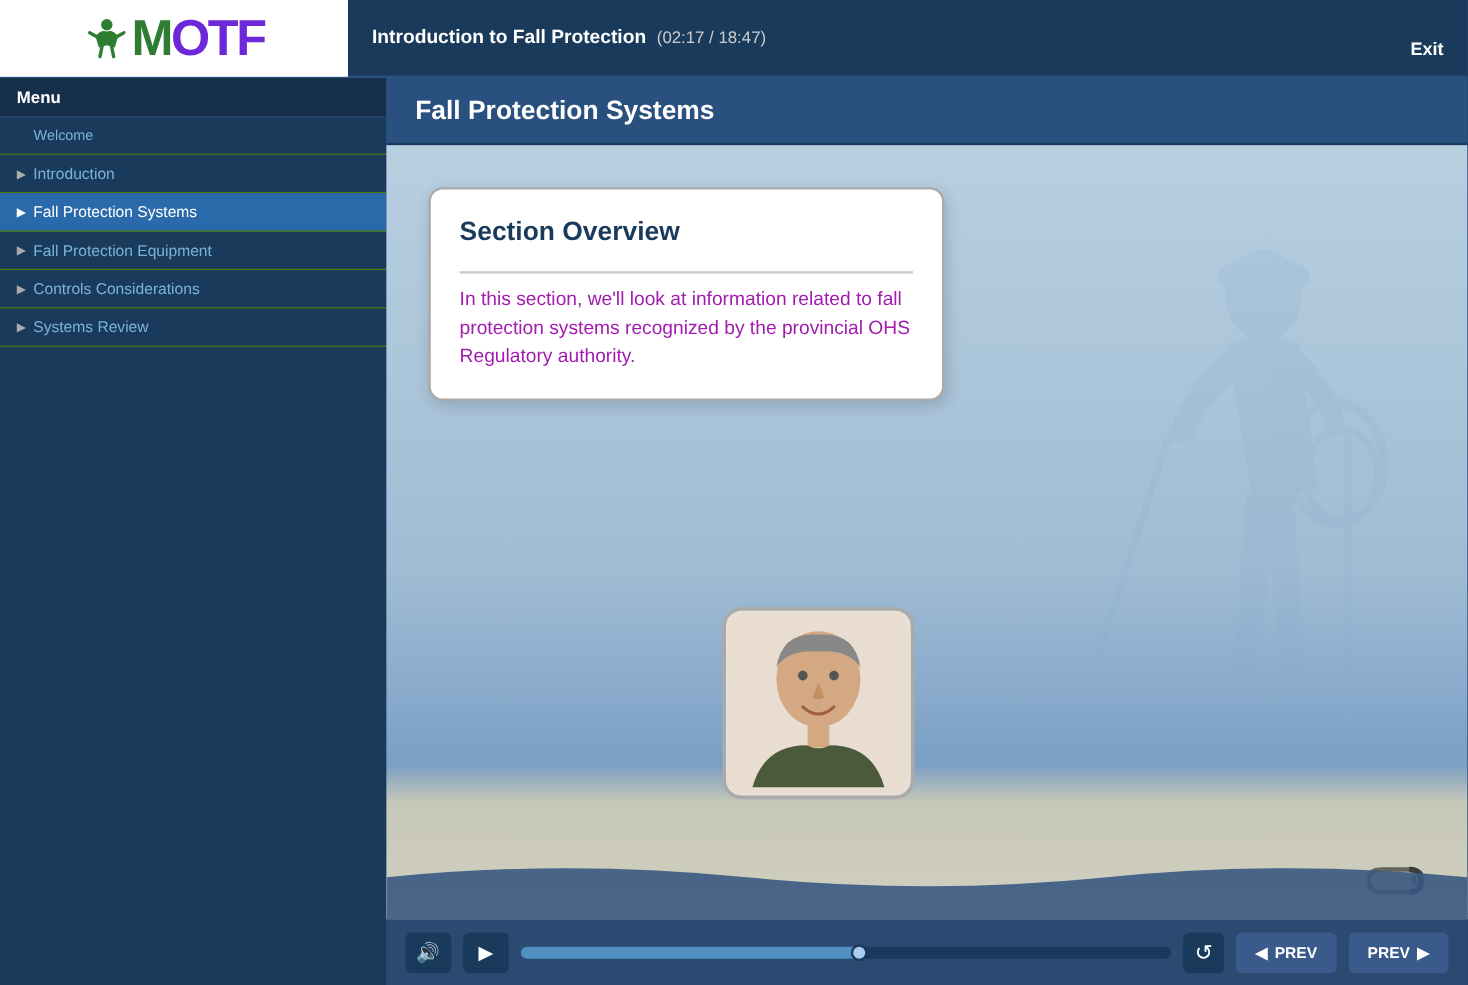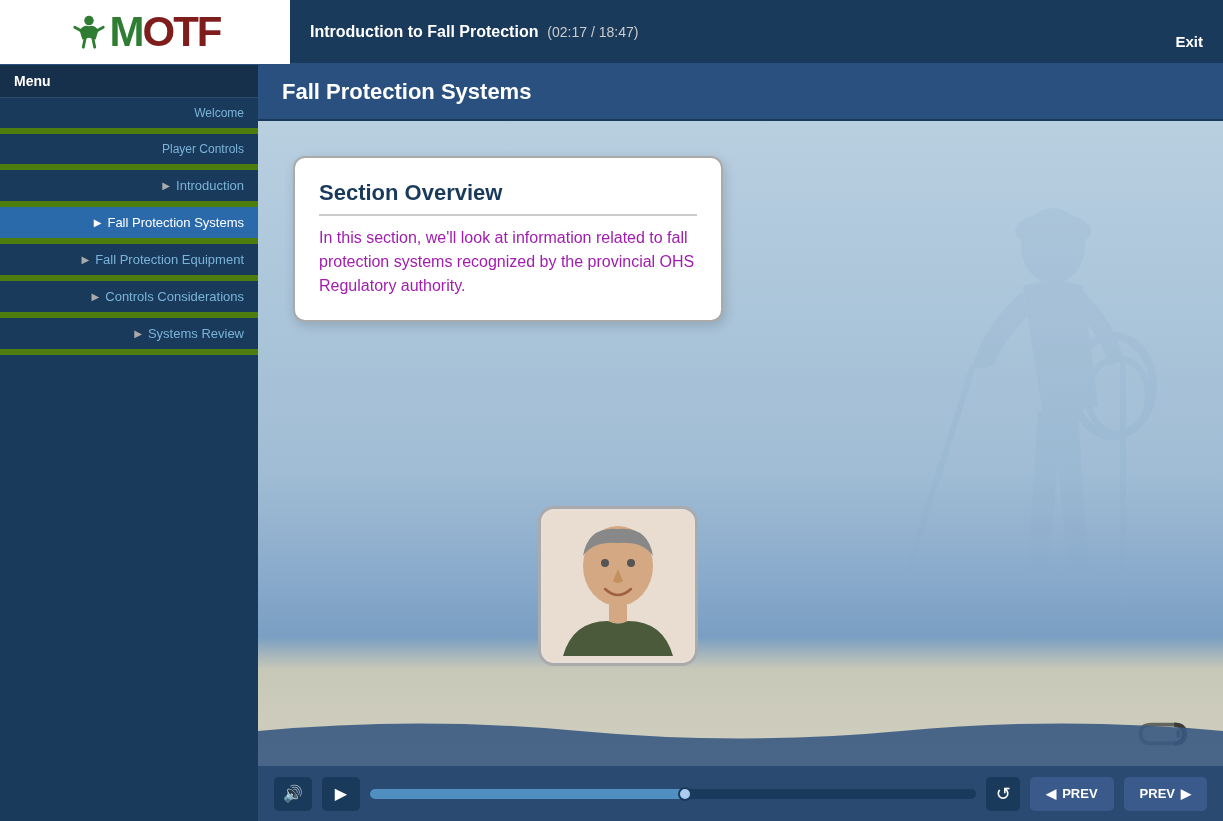--- a/index.html
+++ b/index.html
@@ -51,45 +51,44 @@
     }
 
     
     .main-layout {
       display: flex;
       height: 756px;
     }
 
     
     .sidebar {
-      width: 258px;
+      width: 322px;
       background: #1a3a5c;
       height: 100%;
       flex-shrink: 0;
     }
     .menu-label {
       background: #162f4a;
       color: white;
       font-size: 14px;
       font-weight: bold;
       padding: 8px 14px;
       border-bottom: 1px solid #2a4d6e;
     }
     .menu-items {
       list-style: none;
     }
     .menu-item {
       color: #7ab3d8;
       font-size: 13px;
-      padding: 8px 14px 8px 20px;
+      padding: 8px 4px 8px 20px;
       cursor: pointer;
       display: flex;
       align-items: center;
-      border-bottom: 6px solid #4d7c0f;
-      justify-content: flex-end;
+      border-bottom: 1px solid #4d7c0f;
     }
     .menu-item.active {
       background: #2a6aaa;
       color: white;
     }
     .menu-item.section-item {
       padding-left: 14px;
     }
     .menu-item .arrow {
       font-size: 10px;
@@ -150,21 +149,21 @@
       border: 2px solid #aaa;
       padding: 22px 24px;
       box-shadow: 2px 4px 12px rgba(0,0,0,0.15);
     }
     .overview-card-title {
       font-size: 22px;
       font-weight: bold;
       color: #1a3a5c;
       margin-bottom: 10px;
       border-bottom: 2px solid #ccc;
-      padding-bottom: 8px;
+      padding-bottom: 20px;
     }
     .overview-card-text {
       font-size: 16px;
       color: #a21caf;
       line-height: 1.5;
     }
 
     
     .presenter-photo {
       position: absolute;
@@ -287,39 +286,36 @@
     <svg class="logo-icon" viewBox="0 0 40 40">
 
       <circle cx="20" cy="8" r="5" fill="#2e7d32"></circle>
       <path d="M10 18 Q15 12 20 14 Q25 12 30 18 L27 28 L20 26 L13 28 Z" fill="#2e7d32"></path>
       <path d="M5 15 L14 20" stroke="#2e7d32" stroke-width="3" stroke-linecap="round"></path>
       <path d="M35 15 L26 20" stroke="#2e7d32" stroke-width="3" stroke-linecap="round"></path>
       <path d="M16 26 L14 36" stroke="#2e7d32" stroke-width="3" stroke-linecap="round"></path>
       <path d="M24 26 L26 36" stroke="#2e7d32" stroke-width="3" stroke-linecap="round"></path>
     </svg>
     <span style="font-size:42px; font-weight:900; color:#2e7d32; letter-spacing:-2px;">M</span>
-    <span style="font-size:42px; font-weight:900; color:#7f1d1d; letter-spacing:-2px;">OTF</span>
+    <span style="font-size:42px; font-weight:900; color:#6d28d9; letter-spacing:-2px;">OTF</span>
   </div>
   <div class="top-title">
     <span>Introduction to Fall Protection</span>&nbsp;
     <span class="time">(02:17 / 18:47)</span>
   </div>
   <button class="exit-btn">Exit</button>
 </div>
 
 <div class="main-layout">
 
   <div class="sidebar">
     <div class="menu-label">Menu</div>
     <ul class="menu-items">
       <li class="menu-item indent" style="padding-left:28px;">
         <span>Welcome</span>
-      </li>
-      <li class="menu-item indent" style="padding-left:28px;">
-        <span>Player Controls</span>
       </li>
       <li class="menu-item section-item">
         <span class="arrow">▶</span>
         <span>Introduction</span>
       </li>
       <li class="menu-item section-item active">
         <span class="arrow">▶</span>
         <span>Fall Protection Systems</span>
       </li>
       <li class="menu-item section-item">

